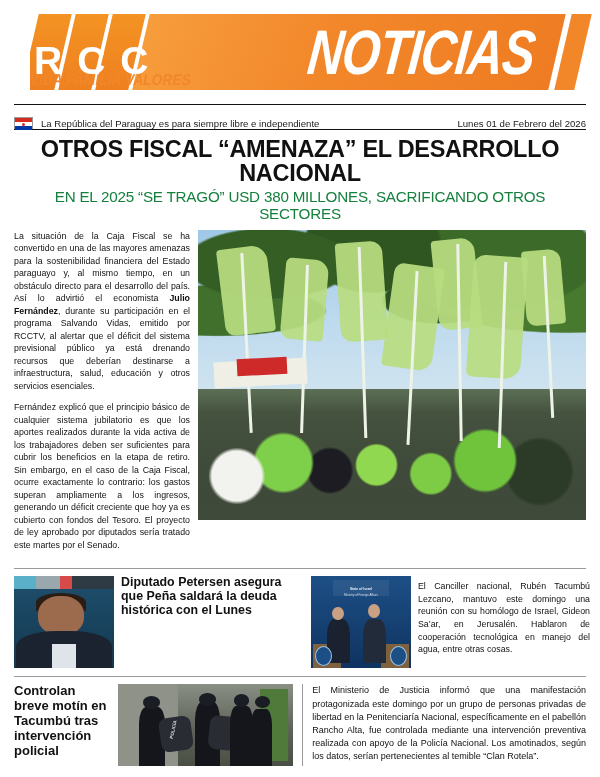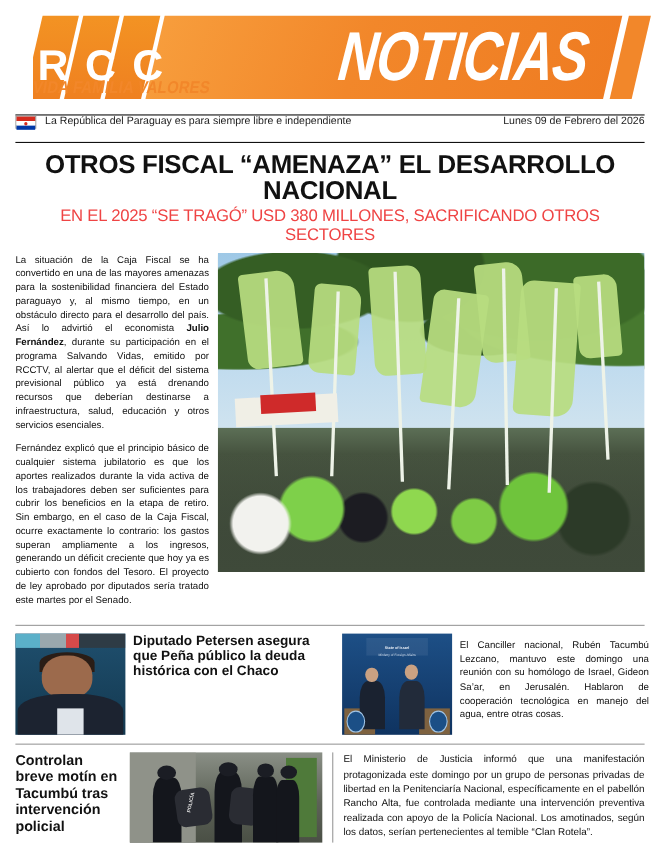--- a/index.html
+++ b/index.html
@@ -45,40 +45,40 @@
     font-size: 49px; font-weight: bold; color: #fff;
     font-style: italic; letter-spacing: -1px;
     transform: skewX(-6deg) scaleY(1.28); transform-origin: right top;
     font-family: "Liberation Sans", sans-serif;
   }
 
   
   .dateline {
     position: relative; margin: 0 14px; height: 26px;
     border-top: 1.5px solid #111; border-bottom: 1.5px solid #111;
-    display: flex; align-items: flex-start;
+    display: flex; align-items: flex-end;
   }
   .flag { width: 19px; height: 12px; margin-right: 8px; border: 0.5px solid #999; flex: none; }
   .flag div { height: 4px; }
   .flag .f1 { background:#d52b1e; }
   .flag .f2 { background:#ffffff; position:relative; }
   .flag .f3 { background:#0038a8; }
   .flag .f2::after { content:''; position:absolute; left:50%; top:50%; width:3px; height:3px;
     margin:-1.5px 0 0 -1.5px; border-radius:50%; background:#d52b1e; }
   .dl-text { font-size: 9.6px; color: #1b1b1b; }
   .dl-date { margin-left: auto; font-size: 9.6px; color: #1b1b1b; }
 
   
   .headline-wrap { margin: 7px 14px 2px; }
   .headline {
     font-size: 23.5px; font-weight: bold; color: #111; text-align: center;
     line-height: 1.04; letter-spacing: -0.3px;
   }
   .subheadline {
-    font-size: 15.2px; color: #ef4444; text-align: center; line-height: 1.12;
+    font-size: 15.2px; color: #15803d; text-align: center; line-height: 1.12;
     margin-top: 2px; letter-spacing: -0.2px;
   }
 
   
   .lead { display: flex; margin: 8px 14px 0; gap: 8px; }
   .lead-text { width: 176px; flex: none; }
   .lead-text p {
     font-size: 8.8px; line-height: 1.42; text-align: justify;
     color: #111; margin-bottom: 9px;
   }
@@ -190,21 +190,21 @@
     <div class="noticias">NOTICIAS</div>
   </div>
 
   <div class="dateline">
     <div class="flag">
       <div class="f1"></div>
         <div class="f2"></div>
         <div class="f3"></div>
     </div>
     <div class="dl-text">La República del Paraguay es para siempre libre e independiente</div>
-    <div class="dl-date">Lunes 09 de Febrero del 2026</div>
+    <div class="dl-date">Lunes 01 de Febrero del 2026</div>
   </div>
 
   <div class="headline-wrap">
     <div class="headline">OTROS FISCAL “AMENAZA” EL DESARROLLO NACIONAL</div>
     <div class="subheadline">EN EL 2025 “SE TRAGÓ” USD 380 MILLONES, SACRIFICANDO OTROS SECTORES</div>
   </div>
 
   <div class="lead">
     <div class="lead-text">
       <p><span>La situación de la Caja Fiscal se ha convertido en una de las mayores amenazas para la sostenibilidad financiera del Estado paraguayo y, al mismo tiempo, en un obstáculo directo para el desarrollo del país. Así lo advirtió el economista </span><b>Julio Fernández</b><span>, durante su participación en el programa Salvando Vidas, emitido por RCCTV, al alertar que el déficit del sistema previsional público ya está drenando recursos que deberían destinarse a infraestructura, salud, educación y otros servicios esenciales.</span></p>
@@ -243,21 +243,21 @@
 
     <div class="mid-col">
       <div class="mid-thumb tb1">
         <div class="tv-top"></div>
         <div class="hair"></div>
         <div class="face"></div>
         <div class="suit"></div>
         <div class="shirt"></div>
       </div>
       <div class="mid-body">
-        <div class="mid-title">Diputado Petersen asegura que Peña público la deuda histórica con el Chaco</div>
+        <div class="mid-title">Diputado Petersen asegura que Peña saldará la deuda histórica con el Lunes</div>
       </div>
     </div>
 
     <div class="vrule"></div>
 
     <div class="mid-col">
       <div class="mid-thumb tb2">
         <div class="banner"></div>
         <div class="bn-t">State of Israel</div>
         <div class="bn-s">Ministry of Foreign Affairs</div>

